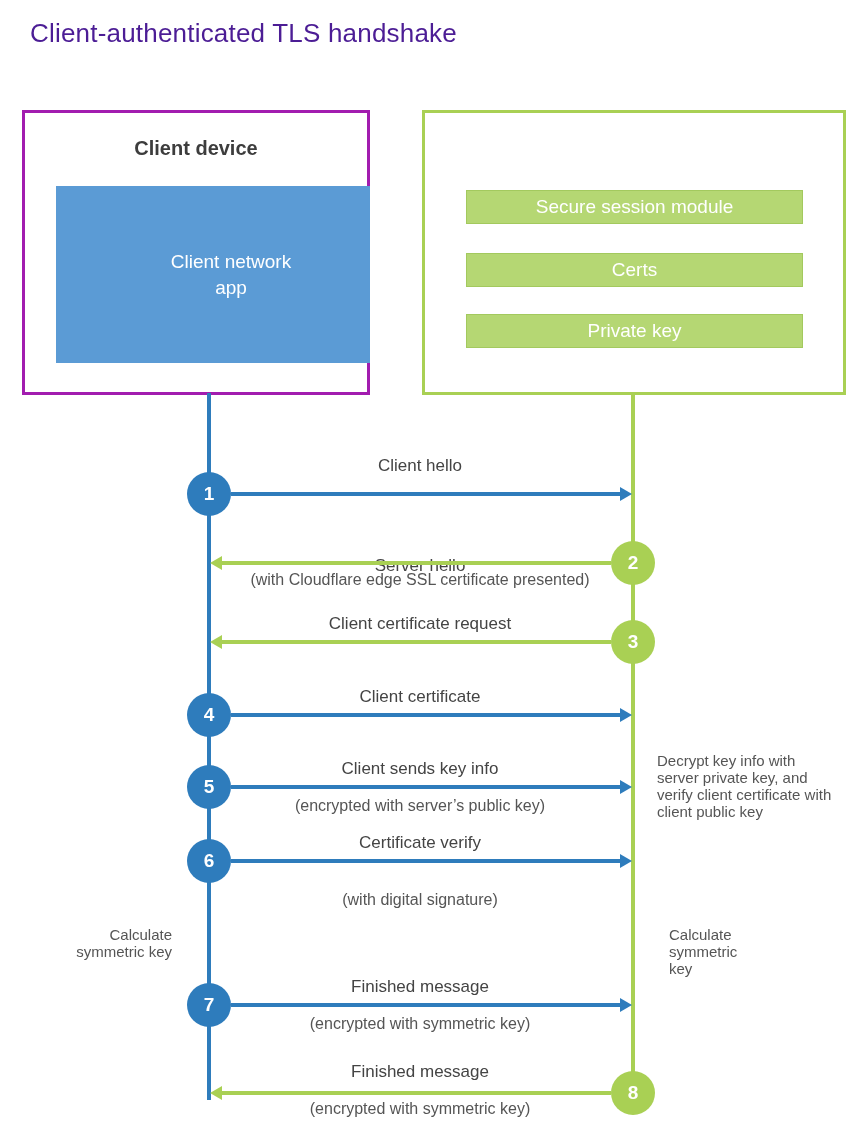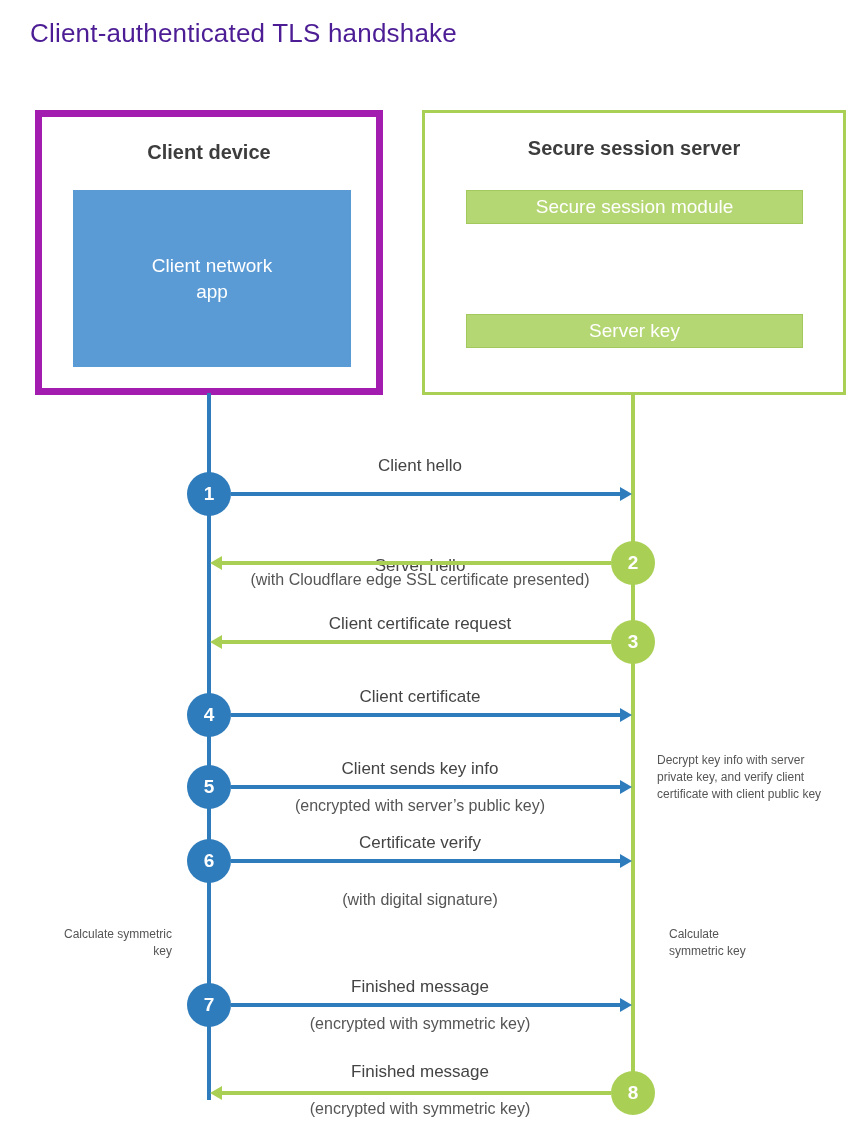--- a/index.html
+++ b/index.html
@@ -7,26 +7,26 @@
   #canvas {
     position:relative; width:865px; height:1146px; background:#ffffff;
     overflow:hidden; margin:0 auto;
   }
   .page-title {
     position:absolute; left:30px; top:18px; font-size:26px; font-weight:400;
     color:#4c1d95; letter-spacing:0.2px;
   }
   
   .actor-box { position:absolute; box-sizing:border-box; background:#fff; }
-  .client-box { left:35px; top:110px; width:348px; height:285px; border:7px solid #a21caf; }
+  .client-box { left:22px; top:110px; width:348px; height:285px; border:3px solid #a21caf; }
   .server-box { left:422px; top:110px; width:424px; height:285px; border:3px solid #a9d054; }
   .actor-title { margin-top:24px; text-align:center; font-size:20px; font-weight:700; color:#3d3d3d; }
   .app-box {
     position:absolute; left:31px; top:73px; width:278px; height:177px;
-    background:#5b9bd5; display:flex; align-items:center; justify-content:center;
+    background:#5b9bd5; display:flex; align-items:center; justify-content:center;padding-left:36px;
   }
   .app-box span { color:#ffffff; font-size:19px; text-align:center; max-width:150px; line-height:1.35; }
   .module-bar {
     position:absolute; left:41px; width:337px; height:34px;
     background:#b5d773; border:1px solid #a3c95e; box-sizing:border-box;
     display:flex; align-items:center; justify-content:center;
     color:#ffffff; font-size:19px;
   }
   
   .vline { position:absolute; width:4px; z-index:1; }
@@ -55,43 +55,43 @@
   
   .msg-label {
     position:absolute; left:220px; width:400px; text-align:center; z-index:2;
     font-size:17px; color:#444444;
   }
   .msg-sub {
     position:absolute; left:190px; width:460px; text-align:center; z-index:2;
     font-size:16px; color:#555555;
   }
   
-  .side-note { position:absolute; font-size:12px; color:#555555; line-height:17px; z-index:2; }
+  .side-note { position:absolute; font-size:15px; color:#555555; line-height:17px; z-index:2; }
   .note-decrypt { left:657px; top:752px; width:182px; text-align:left; }
   .note-calc-left { left:52px; top:926px; width:120px; text-align:right; }
   .note-calc-right { left:669px; top:926px; width:95px; text-align:left; }
 </style>
 </head>
 <body>
 
 <div id="canvas">
 
   <div class="page-title">Client-authenticated TLS handshake</div>
 
   <div class="actor-box client-box">
     <div class="actor-title">Client device</div>
     <div class="app-box">
       <span>Client network app</span>
     </div>
   </div>
 
   <div class="actor-box server-box">
-    <div class="actor-title">Secure session server</div>
     <div class="module-bar" style="top:77px">Secure session module</div>
-    <div class="module-bar" style="top:201px">Server key</div>
+    <div class="module-bar" style="top:140px">Certs</div>
+    <div class="module-bar" style="top:201px">Private key</div>
   </div>
 
   <div class="vline" style="left:207px;top:393px;height:707px;background:#2e7cbc"></div>
   <div class="vline" style="left:631px;top:393px;height:700px;background:#a9d054"></div>
 
   <div>
     <div class="msg-label" style="top:456px">Client hello</div>
     <div class="arrow-line blue-l" style="left:231px;top:492px;width:389px"></div>
     <div class="ah-right" style="left:620px;top:487px"></div>
     <div class="step-circle blue-c" style="left:187px;top:472px">

